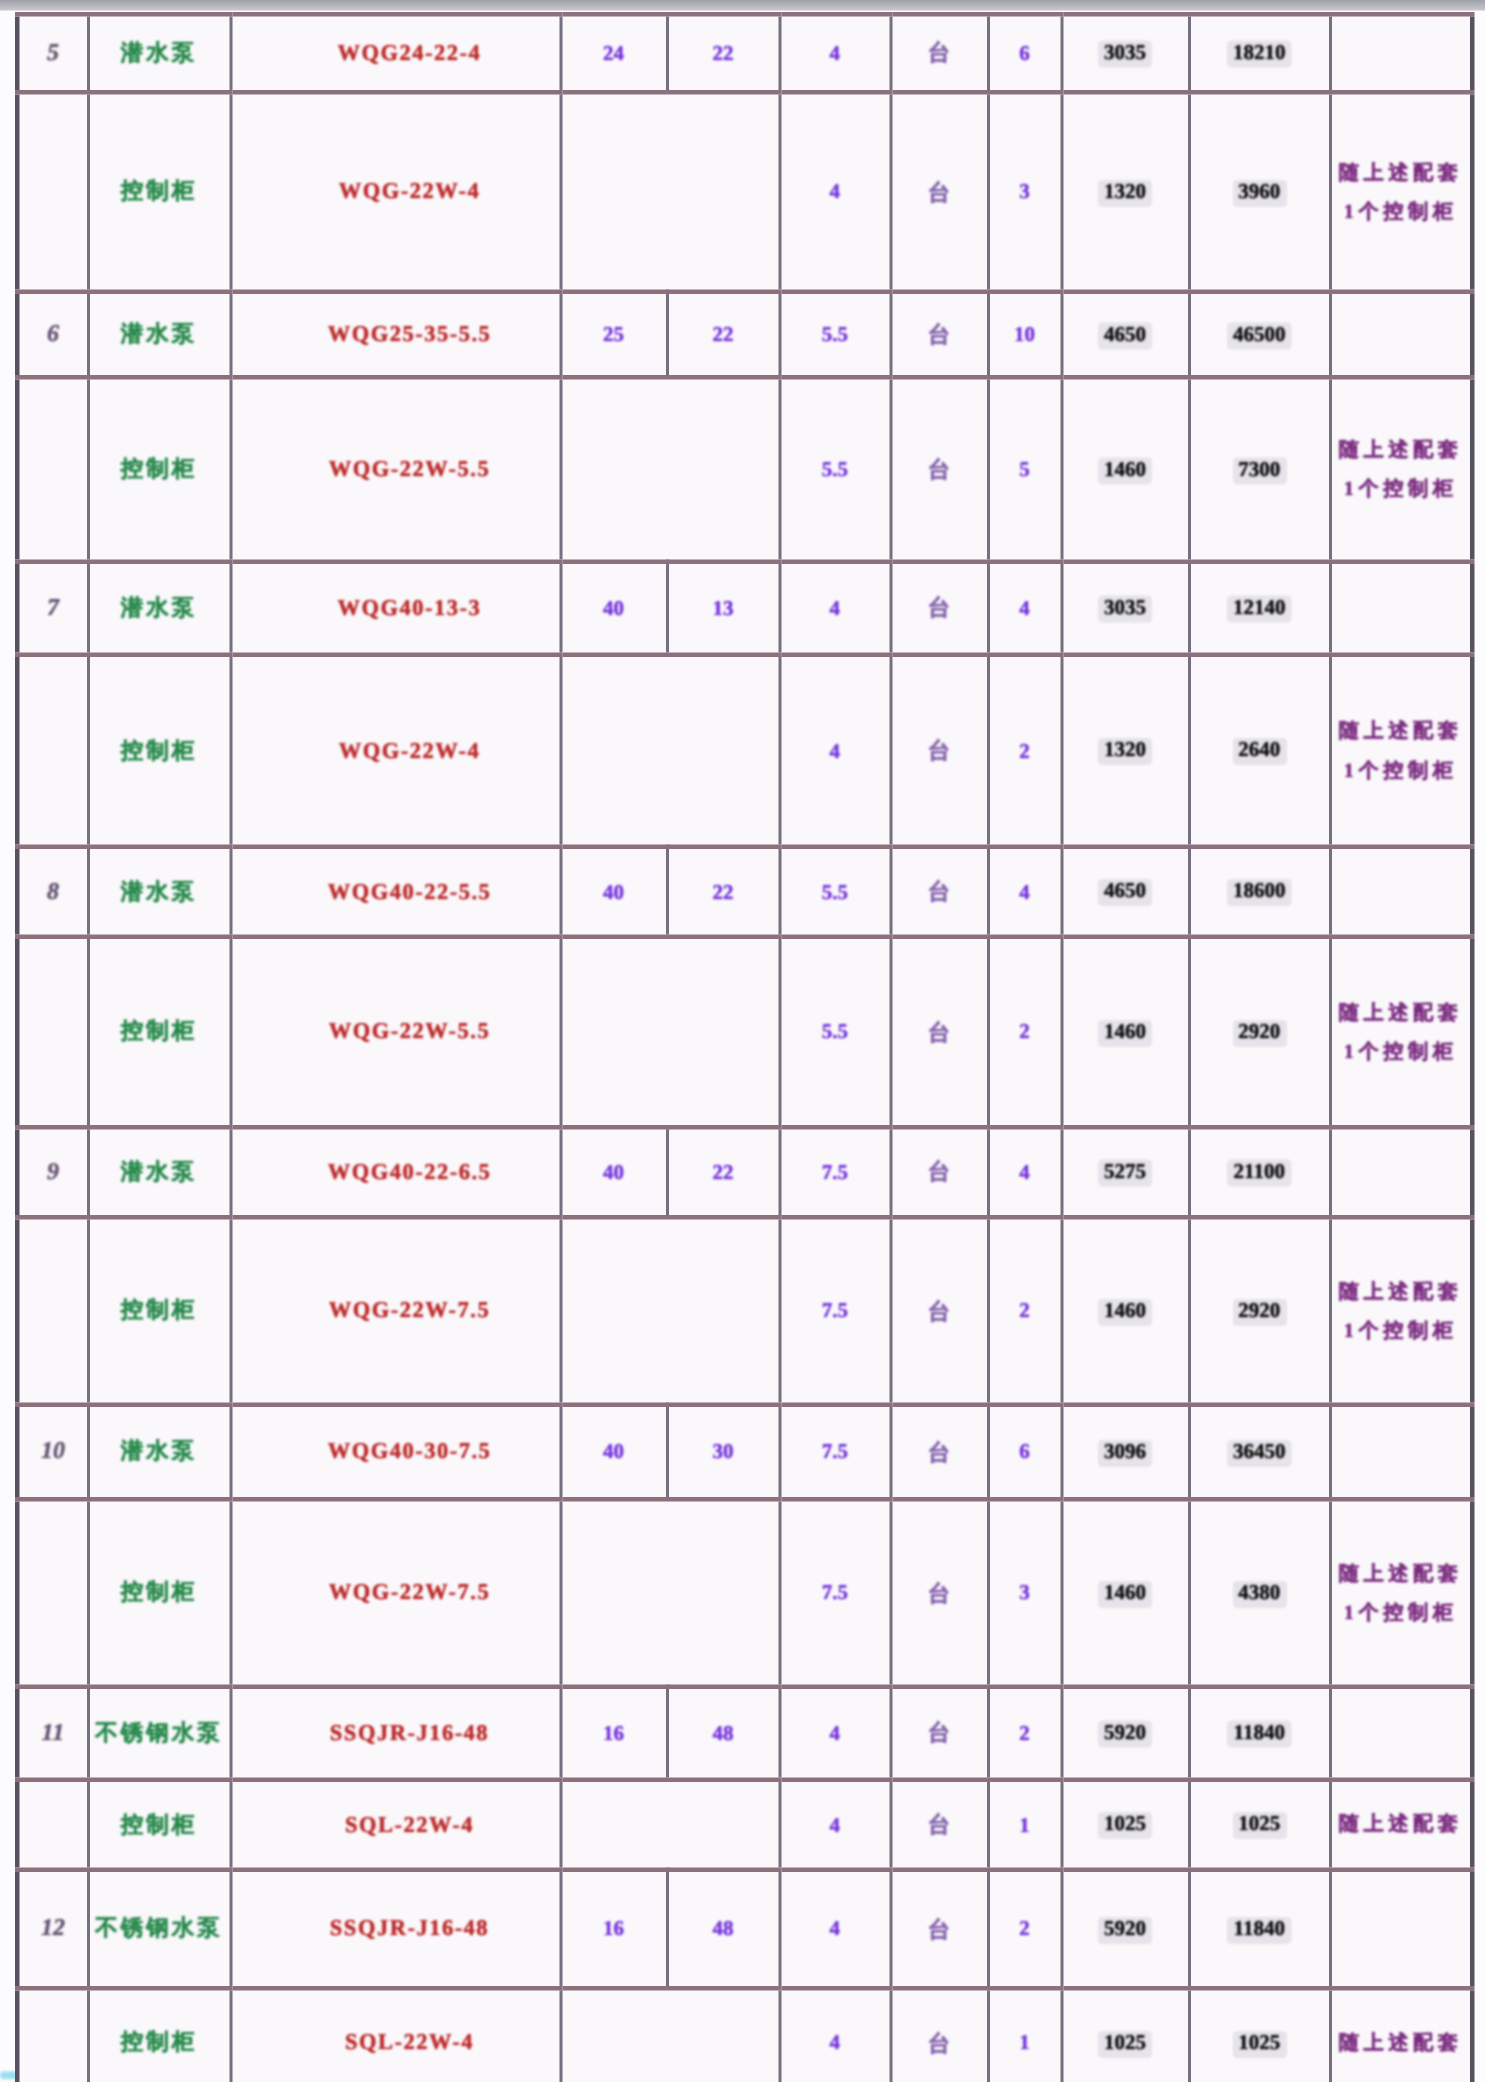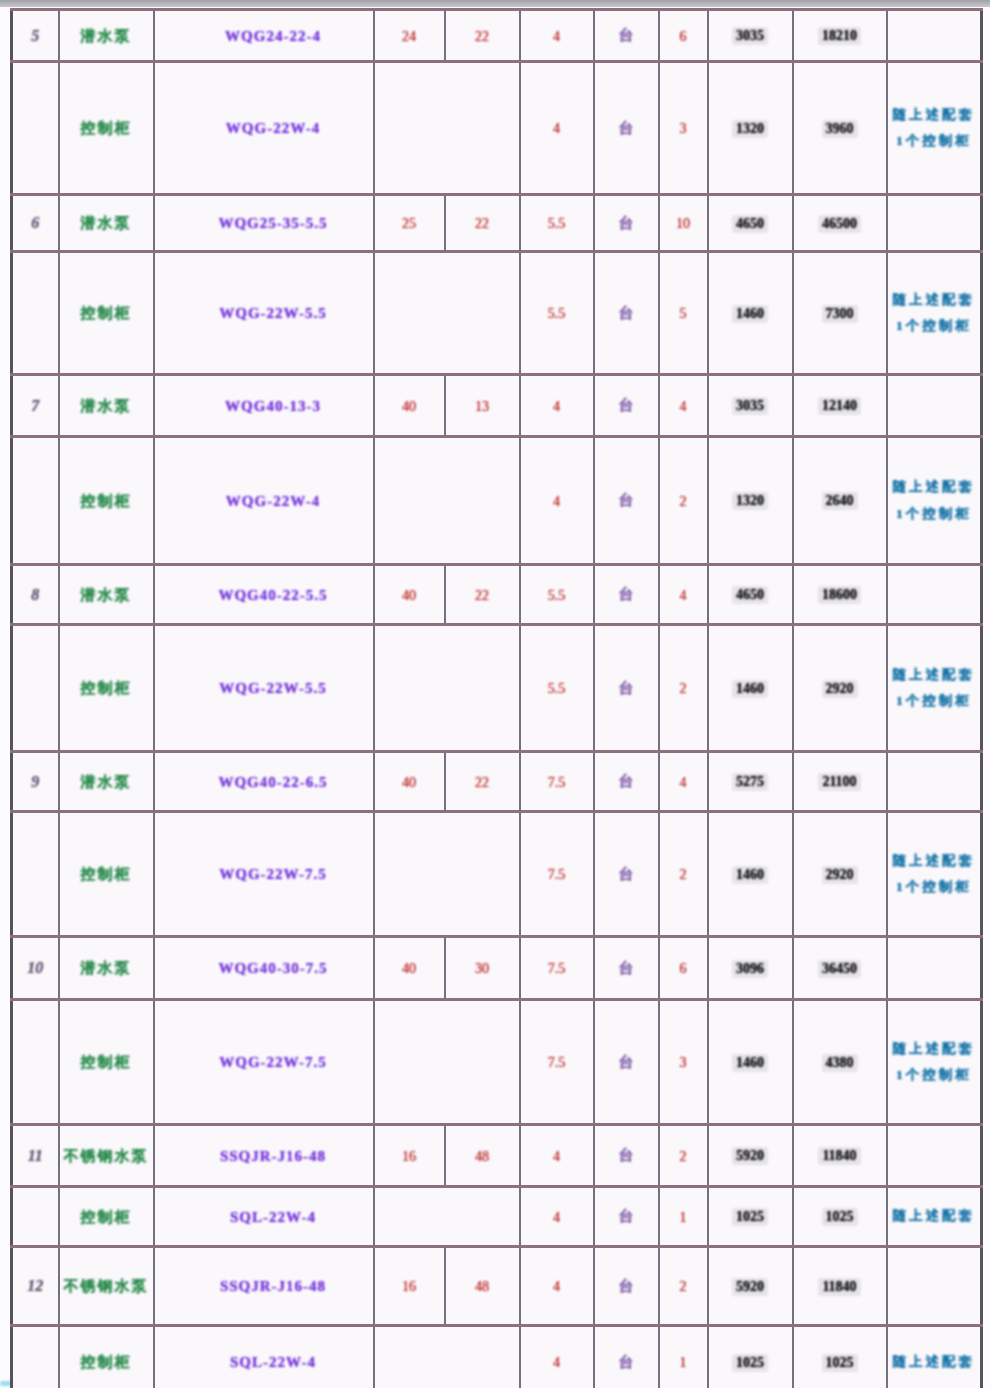--- a/index.html
+++ b/index.html
@@ -34,31 +34,31 @@
   }
   
   td span{
     display:inline-block;
     filter:blur(0.8px);
     opacity:.92;
     text-shadow:0 0 1px currentColor;
   }
   .c-no{font-size:16px;font-style:italic;font-weight:700;color:#5d4868;}
   .c-name{font-size:15px;font-weight:700;color:#15803d;letter-spacing:2px;line-height:1.6;}
-  .c-model{font-size:15px;font-weight:700;color:#6d28d9;letter-spacing:1px;margin-left:19px;}
-  .c-num{font-size:14px;font-weight:400;color:#b91c1c;}
+  .c-model{font-size:15px;font-weight:700;color:#b91c1c;letter-spacing:1px;margin-left:19px;}
+  .c-num{font-size:14px;font-weight:700;color:#6d28d9;}
   .c-unit{font-size:15px;font-weight:700;color:#7d58a6;}
   .c-price,.c-total{
     font-size:14px;font-weight:700;color:#000000;
     background:rgba(130,120,150,.18);
     border-radius:3px;padding:1px 4px;
   }
   .c-remark-cell{padding:4px 18px;}
   .c-remark{
-    font-size:13.5px;font-weight:700;color:#0369a1;
+    font-size:13.5px;font-weight:700;color:#701a75;
     letter-spacing:3px;line-height:1.95;text-align:center;
     word-break:break-all;
   }
 </style>
 </head>
 <body>
 
 <div class="top-band"></div>
 <div class="corner-speck"></div>
 

